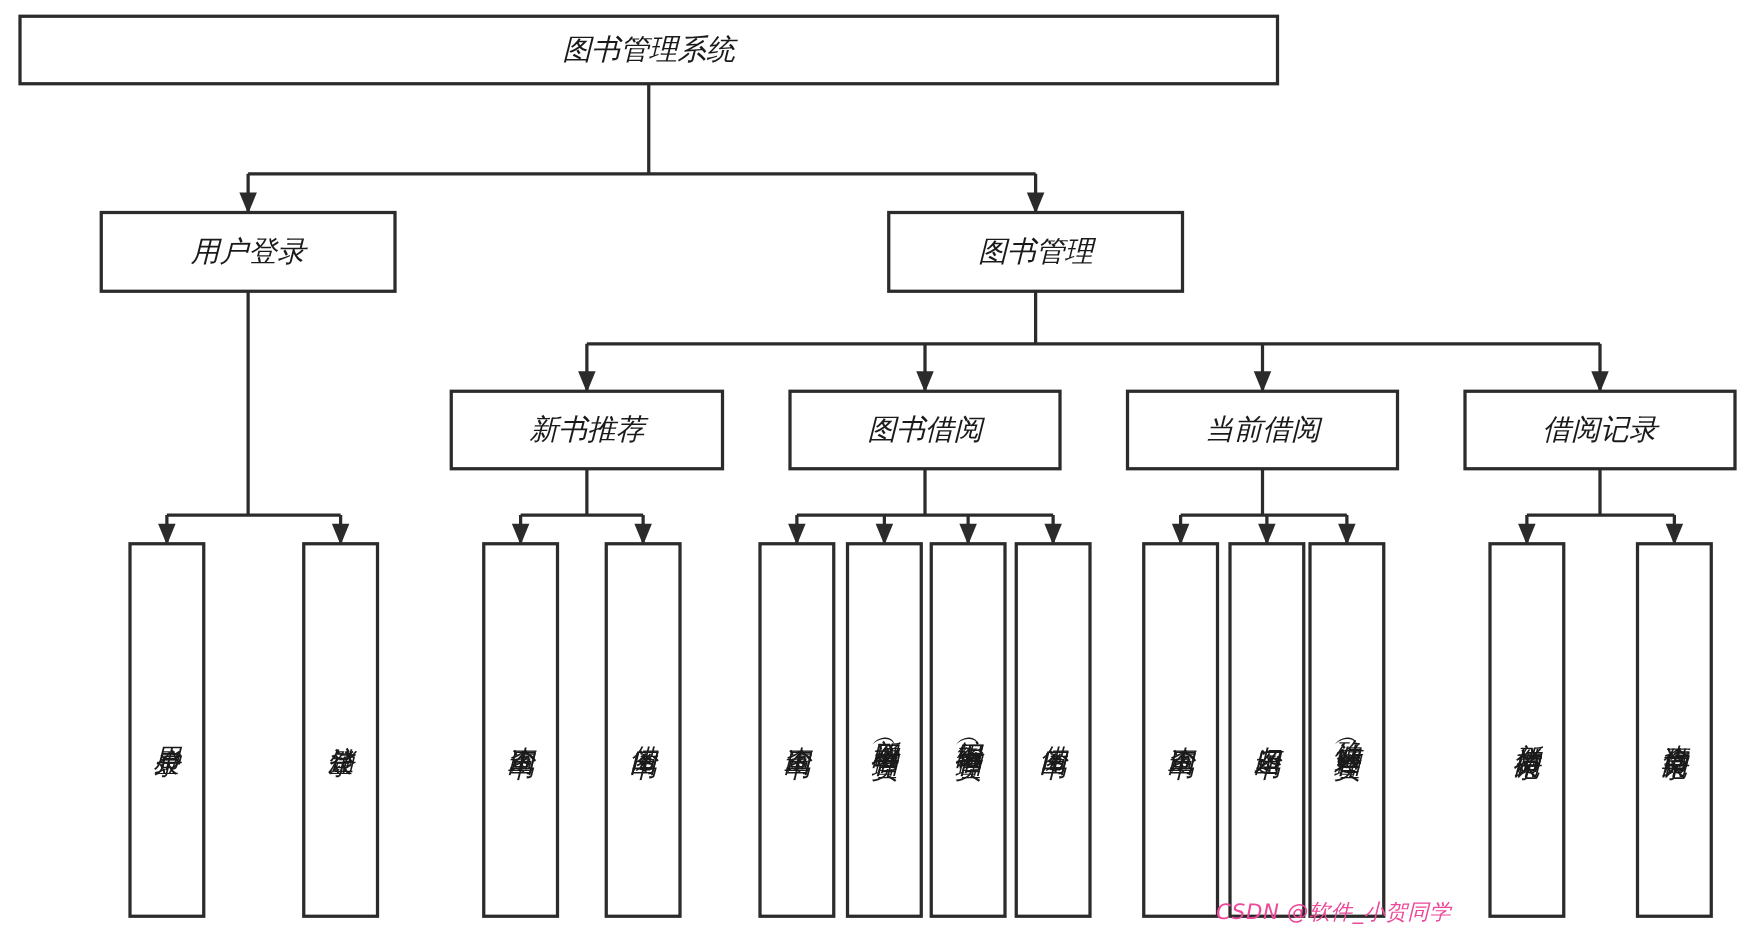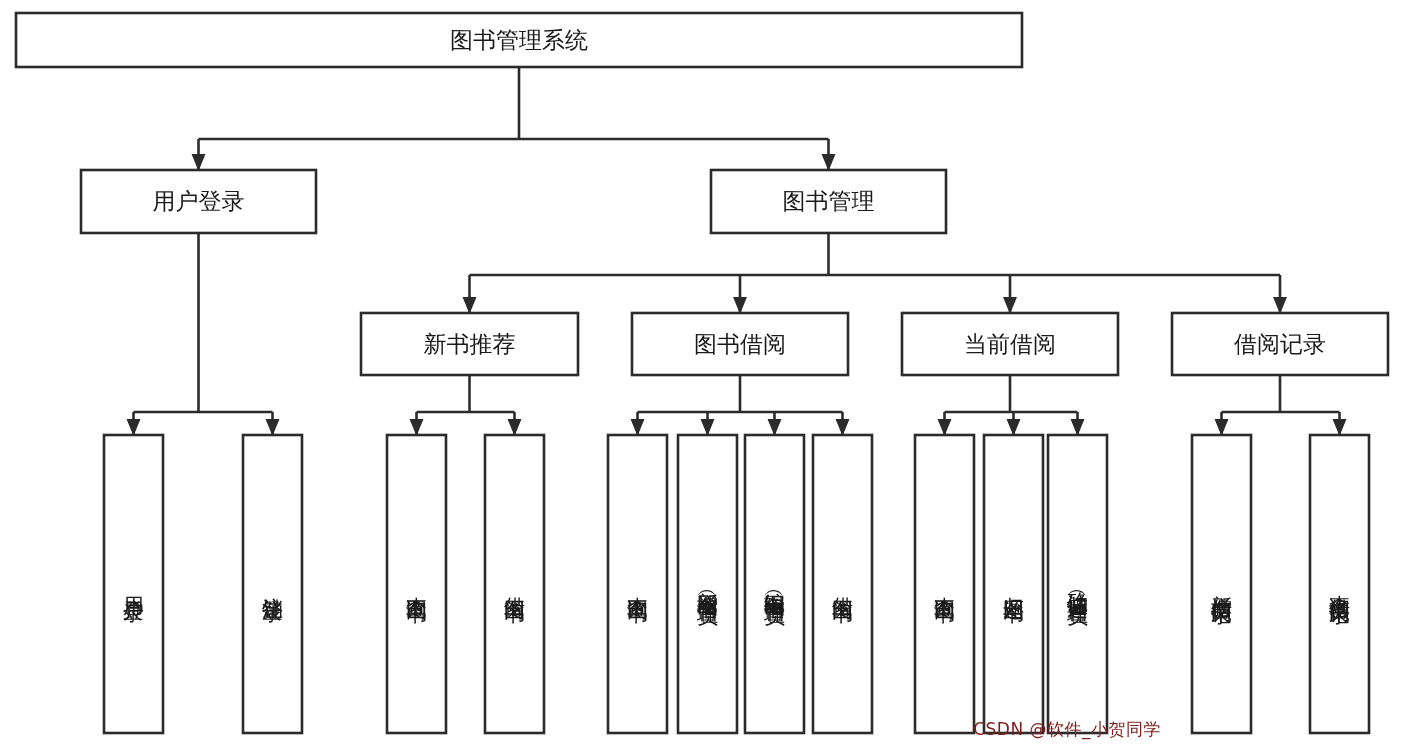--- a/index.html
+++ b/index.html
@@ -11,20 +11,21 @@
     width: 1405px;
     height: 747px;
     font-family: "DejaVu Sans", "Liberation Sans", sans-serif;
     overflow: hidden;
   }
   #diagram-root {
     position: relative;
     width: 1169px;
     height: 747px;
     background: #ffffff;
+    font-style: italic;
   }
   svg#tree-svg {
     position: absolute;
     left: 0;
     top: 0;
     width: 1405px;
     height: 747px;
     display: block;
   }
   .node-box {
@@ -65,21 +66,21 @@
     letter-spacing: 2px;
     color: #1a1a1a;
     white-space: nowrap;
   }
   .watermark {
     position: absolute;
     right: 8px;
     bottom: 6px;
     font-family: "DejaVu Sans", "Liberation Sans", sans-serif;
     font-size: 17px;
-    color: #7f1d1d;
+    color: #ec4899;
     letter-spacing: 0.5px;
     user-select: none;
   }
 </style>
 </head>
 <body>
 
 <div id="diagram-root">
 
   <svg id="tree-svg" viewBox="0 0 1405 747">

